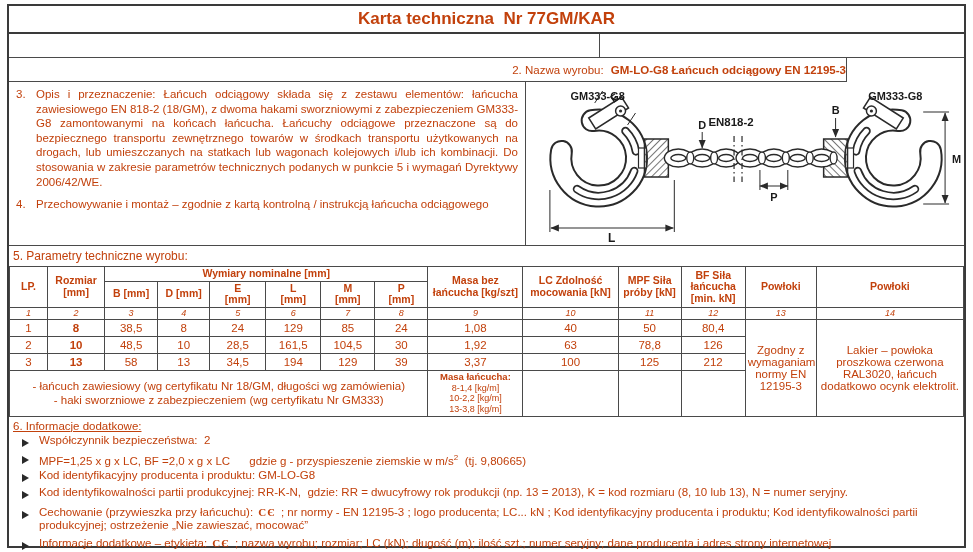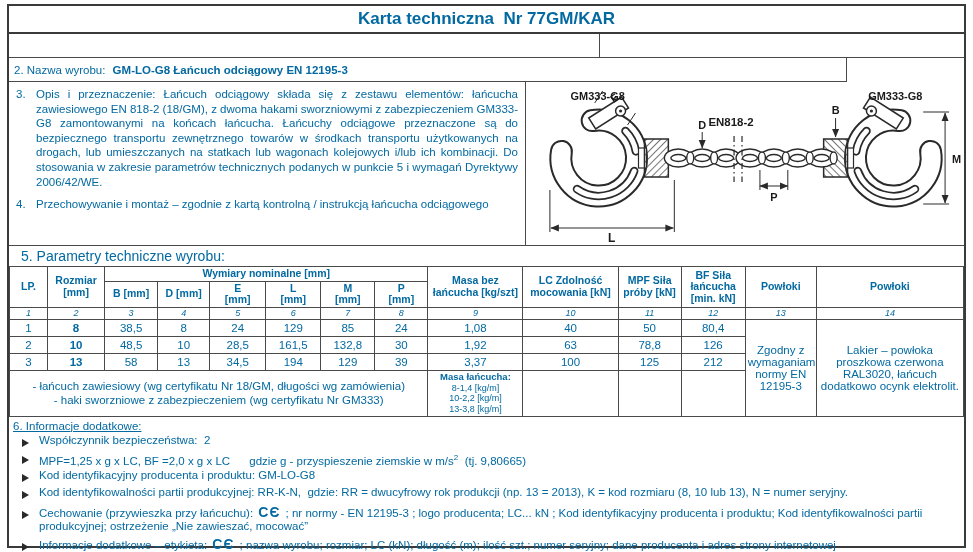--- a/index.html
+++ b/index.html
@@ -1,62 +1,62 @@
 <!DOCTYPE html>
 <html><head>
 <meta charset="utf-8">
 <style>
   html,body{margin:0;padding:0;background:#fff;}
   .page{position:relative;width:973px;height:552px;background:#fff;overflow:hidden;
-        font-family:"Liberation Sans",sans-serif;color:#0369a1;}
+        font-family:"Liberation Sans",sans-serif;color:#c2410c;}
   .sheet{position:absolute;left:7px;top:4px;width:959px;height:544px;box-sizing:border-box;
          border:2px solid #3a3a3a;}
   
   .title-row{height:26px;border-bottom:2px solid #3a3a3a;display:flex;align-items:center;
              justify-content:center;font-weight:bold;font-size:17px;white-space:pre;}
   .row-a{height:23px;border-bottom:1px solid #4a4a4a;position:relative;}
   .row-a .divider{position:absolute;left:590px;top:0;bottom:0;width:1px;background:#4a4a4a;}
   .row-b{height:24px;position:relative;}
   .nazwa-cell{width:838px;height:100%;box-sizing:border-box;border-right:1px solid #4a4a4a;
               border-bottom:1px solid #4a4a4a;display:flex;align-items:center;gap:4px;
-              padding-left:5px;font-size:11.5px;white-space:pre;}
+              padding-left:5px;font-size:11.5px;white-space:pre;justify-content:flex-end;}
   .nazwa-cell b{font-size:11.5px;}
   
   .content-row{height:163px;position:relative;border-bottom:1px solid #4a4a4a;}
   .desc-box{position:absolute;left:0;top:0;width:517px;height:100%;box-sizing:border-box;
             border-right:1px solid #4a4a4a;padding:5px 7px 0 2px;}
   .desc-item{display:flex;font-size:11.5px;line-height:14.6px;margin-bottom:8px;}
   .desc-num{flex:none;width:25px;padding-left:5px;box-sizing:border-box;}
   .desc-text{flex:1;text-align:justify;}
   .drawing{position:absolute;left:518px;top:0;width:438px;height:163px;}
   .drawing svg text{font-family:"Liberation Sans",sans-serif;font-weight:bold;fill:#1a1a1a;}
   
-  .s5-label{height:20px;display:flex;align-items:center;padding-left:12px;font-size:14px;}
+  .s5-label{height:20px;display:flex;align-items:center;padding-left:4px;font-size:12px;}
   table.params{width:100%;border-collapse:collapse;table-layout:fixed;}
   table.params th,table.params td{border:1px solid #4a4a4a;text-align:center;
     vertical-align:middle;padding:1px 2px;overflow:hidden;box-sizing:border-box;}
   table.params th{font-size:10.5px;line-height:11.5px;font-weight:bold;}
   tr.rownum td{font-size:9px;font-style:italic;line-height:10px;padding:0;height:12px;}
   tr.data td{font-size:11.5px;height:17px;line-height:12px;}
   td.bold{font-weight:bold;}
   td.note-cell{font-size:11.5px;line-height:14px;height:46px;}
   td.chain-mass{font-size:9px;line-height:10.5px;padding:0;}
   .chain-mass-title{font-weight:bold;font-size:9.5px;}
   td.material-cell,td.powloki-cell{font-size:9.5px;line-height:11.5px;}
   
   .s6{padding:3px 4px 0 4px;font-size:11.5px;}
   .s6-head{display:inline-block;text-decoration:underline;margin-bottom:2px;}
   .b-item{display:flex;line-height:13.2px;margin-bottom:1px;}
   .b-item .bullet{flex:none;width:26px;padding-left:9px;box-sizing:border-box;padding-top:3px;}
   .tri{display:inline-block;width:0;height:0;border-left:7px solid #2a2a2a;
        border-top:4px solid transparent;border-bottom:4px solid transparent;}
   .b-text{flex:1;white-space:pre-wrap;}
   .gap{margin-top:4px;}
-  .ce{font-weight:bold;font-size:14px;letter-spacing:1px;padding:0 2px;
-      font-family:Liberation Sans, sans-serif;}
+  .ce{font-weight:bold;font-size:11px;letter-spacing:1px;padding:0 2px;
+      font-family:Liberation Serif, serif;}
   sup{font-size:8px;}
 </style>
 </head>
 <body>
 
 <div class="page">
   <div class="sheet">
 
     <div class="title-row">
       <span>Karta techniczna  Nr 77GM/KAR</span>
@@ -261,21 +261,21 @@
         <td class="material-cell" rowspan="4">Zgodny z wymaganiami normy EN 12195-3</td>
         <td class="powloki-cell" rowspan="4">Lakier – powłoka proszkowa czerwona RAL3020, łańcuch dodatkowo ocynk elektrolit.</td>
       </tr>
       <tr class="data">
         <td>2</td>
             <td class="bold">10</td>
         <td>48,5</td>
             <td>10</td>
         <td>28,5</td>
             <td>161,5</td>
-        <td>132,8</td>
+        <td>104,5</td>
             <td>30</td>
         <td>1,92</td>
             <td>63</td>
         <td>78,8</td>
             <td>126</td>
       </tr>
       <tr class="data">
         <td>3</td>
             <td class="bold">13</td>
         <td>58</td>

